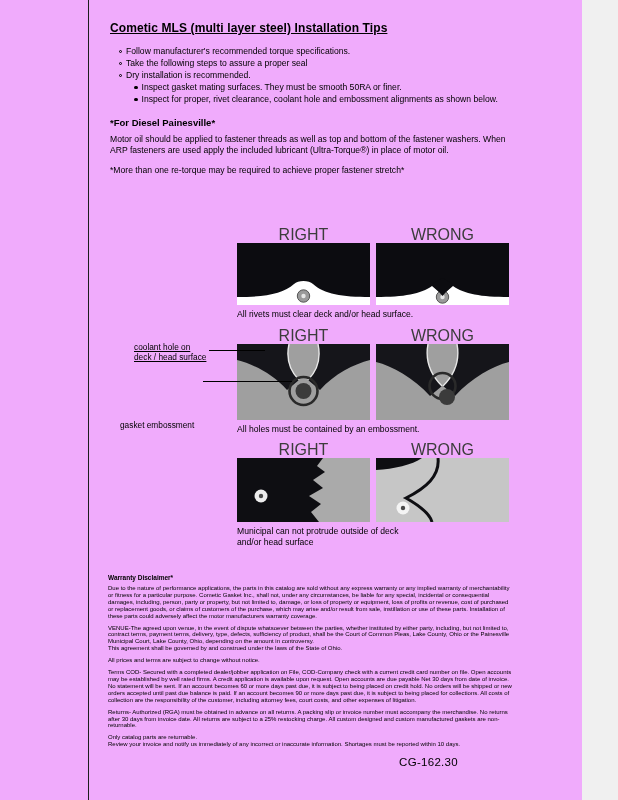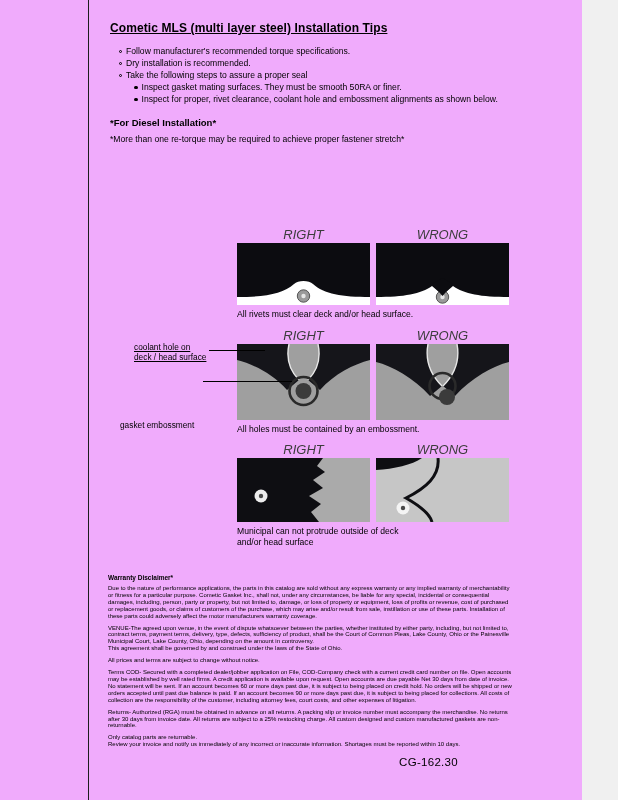--- a/index.html
+++ b/index.html
@@ -16,21 +16,21 @@
   .tip.sub { margin-left:15px; }
   .tip.sub .marker { background:#000; border:none; width:3.5px; height:3.5px; }
 
   .diesel { position:absolute; left:110px; top:117px; width:410px; }
   .diesel-heading { font-size:9.5px; font-weight:bold; line-height:12px; margin-bottom:5px; }
   .diesel p { font-size:8.6px; line-height:11px; margin-bottom:9px; }
   .diesel .note { margin-bottom:0; }
 
   .diagrams { position:absolute; left:237px; top:228px; width:272px; }
   .dg-headers { display:flex; width:272px; line-height:13px; }
-  .dg-headers span { width:133px; text-align:center; font-size:13px; color:#3c3c3c;font-style:italic; }
+  .dg-headers span { width:133px; text-align:center; font-size:16px; color:#3c3c3c; }
   .dg-headers span + span { margin-left:6px; }
   .dg-panels { display:flex; margin-top:2px; }
   .dg-panels .panel { width:133px; font-size:0; }
   .dg-panels .panel + .panel { margin-left:6px; }
   .dg-caption { font-size:8.6px; line-height:10.5px; margin:4px 0 9px 0; white-space:pre-line; }
 
   .callout { position:absolute; font-size:8.3px; line-height:10px; white-space:pre-line; }
   .callout.coolant { left:-103px; top:114px; width:92px;text-decoration:underline; }
   .callout.emboss { left:-117px; top:160px; width:110px;margin-top:32px; }
   .connector { position:absolute; height:0; border-top:1px solid #000; }
@@ -51,38 +51,39 @@
 
   <h1 class="title">Cometic MLS (multi layer steel) Installation Tips</h1>
 
   <ul class="tips">
     <li class="tip">
       <span class="marker"></span>
       <span>Follow manufacturer's recommended torque specifications.</span>
     </li>
     <li class="tip">
       <span class="marker"></span>
-      <span>Dry installation is recommended.</span>
+      <span>Take the following steps to assure a proper seal</span>
     </li>
     <li class="tip">
       <span class="marker"></span>
-      <span>Take the following steps to assure a proper seal</span>
+      <span>Dry installation is recommended.</span>
     </li>
     <li class="tip sub">
       <span class="marker"></span>
       <span>Inspect gasket mating surfaces.  They must be smooth 50RA or finer.</span>
     </li>
     <li class="tip sub">
       <span class="marker"></span>
       <span>Inspect for proper, rivet clearance, coolant hole and embossment alignments as shown below.</span>
     </li>
   </ul>
 
   <div class="diesel">
-    <div class="diesel-heading">*For Diesel Installation*</div>
+    <div class="diesel-heading">*For Diesel Painesville*</div>
+    <p>Motor oil should be applied to fastener threads as well as top and bottom of the fastener washers. When ARP fasteners are used apply the included lubricant (Ultra-Torque®) in place of motor oil.</p>
     <p class="note">*More than one re-torque may be required to achieve proper fastener stretch*</p>
   </div>
 
   <div class="diagrams">
 
     <div class="dg-headers">
       <span>RIGHT</span>
       <span>WRONG</span>
     </div>
     <div class="dg-panels">

